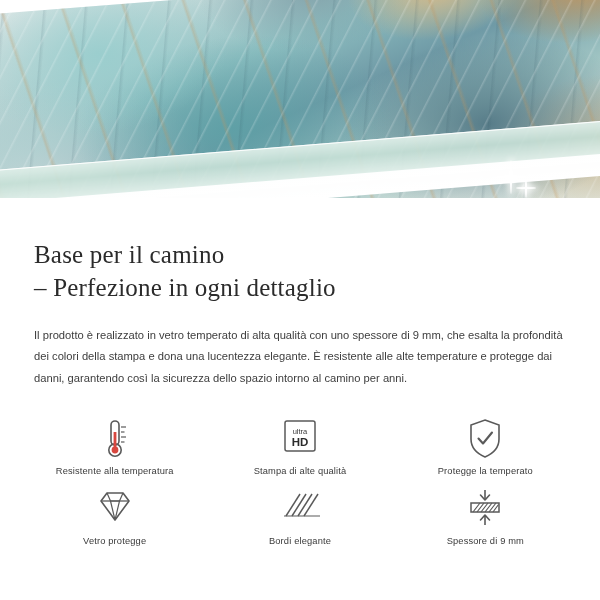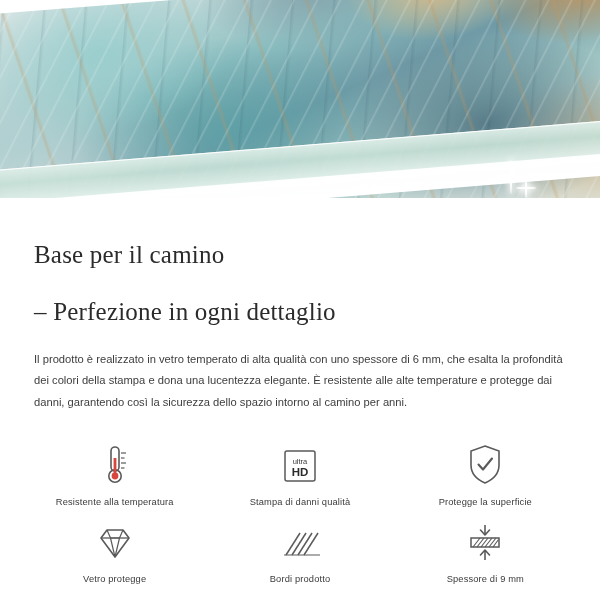--- a/index.html
+++ b/index.html
@@ -121,21 +121,21 @@
   }
   h1.title {
     margin: 0;
     font-family: "Liberation Serif", serif;
     font-weight: 400;
     font-size: 25px;
     line-height: 1.33;
     color: #2b2b2b;
     letter-spacing: 0.2px;
   }
-  h1.title .line2 { display: block; margin-top: 24px; }
+  h1.title .line2 { display: block; }
   p.body {
     margin: 20px 0 0 0;
     font-size: 11.2px;
     line-height: 1.95;
     color: #3d3d3d;
     max-width: 540px;
     text-align: left;
   }
 
   
@@ -148,25 +148,25 @@
   }
   .feature {
     display: flex;
     flex-direction: column;
     align-items: center;
     justify-content: flex-start;
   }
   .feature-icon {
     height: 48px;
     display: flex;
-    align-items: flex-end;
+    align-items: flex-start;
     justify-content: center;
   }
   .feature-label {
-    margin-top: 9px;
+    margin-top: 2px;
     font-size: 9.3px;
     color: #3a3a3a;
     text-align: right;
     letter-spacing: 0.15px;
   }
   svg { display: block; }
 </style>
 </head>
 <body>
 
@@ -180,21 +180,21 @@
     <div class="hero-white-bottom"></div>
     <div class="sparkle s1"></div>
     <div class="sparkle s2"></div>
   </div>
 
   <div class="content">
     <h1 class="title">
       <span>Base per il camino</span>
       <span class="line2">– Perfezione in ogni dettaglio</span>
     </h1>
-    <p class="body">Il prodotto è realizzato in vetro temperato di alta qualità con uno spessore di 6 mm, che esalta la profondità dei colori della stampa e dona una lucentezza elegante. È resistente alle alte temperature e protegge dai danni, garantendo così la sicurezza dello spazio intorno al camino per anni.</p>
+    <p class="body">Il prodotto è realizzato in vetro temperato di alta qualità con uno spessore di 9 mm, che esalta la profondità dei colori della stampa e dona una lucentezza elegante. È resistente alle alte temperature e protegge dai danni, garantendo così la sicurezza dello spazio intorno al camino per anni.</p>
   </div>
 
   <div class="features">
 
     <div class="feature">
       <div class="feature-icon">
         <svg width="36" height="46" viewBox="0 0 36 46">
           <rect x="14" y="5" width="8" height="24" rx="4" fill="none" stroke="#5a5a5a" stroke-width="1.6"></rect>
           <circle cx="18" cy="34" r="6.2" fill="none" stroke="#5a5a5a" stroke-width="1.6"></circle>
           <circle cx="18" cy="34" r="3.4" fill="#d8473f"></circle>
@@ -209,31 +209,31 @@
     </div>
 
     <div class="feature">
       <div class="feature-icon">
         <svg width="44" height="42" viewBox="0 0 44 42">
           <rect x="7" y="5" width="30" height="30" rx="2" fill="none" stroke="#5a5a5a" stroke-width="1.5"></rect>
           <text x="22" y="17.5" text-anchor="middle" font-family="Liberation Sans, sans-serif" font-size="7.5" fill="#3a3a3a">ultra</text>
           <text x="22" y="29.5" text-anchor="middle" font-family="Liberation Sans, sans-serif" font-size="11.5" font-weight="bold" fill="#2b2b2b">HD</text>
         </svg>
       </div>
-      <div class="feature-label">Stampa di danni qualità</div>
+      <div class="feature-label">Stampa di alte qualità</div>
     </div>
 
     <div class="feature">
       <div class="feature-icon">
         <svg width="42" height="46" viewBox="0 0 42 46">
           <path d="M21 4 L35 9 L35 23 C35 32 28 38 21 41 C14 38 7 32 7 23 L7 9 Z" fill="none" stroke="#5a5a5a" stroke-width="1.6"></path>
           <path d="M14.5 22.5 L19 27.5 L28 16.5" fill="none" stroke="#5a5a5a" stroke-width="2.1" stroke-linecap="round" stroke-linejoin="round"></path>
         </svg>
       </div>
-      <div class="feature-label">Protegge la superficie</div>
+      <div class="feature-label">Protegge la temperato</div>
     </div>
 
     <div class="feature">
       <div class="feature-icon">
         <svg width="46" height="42" viewBox="0 0 46 42">
           <path d="M9 15 L15 7 L31 7 L37 15 L23 34 Z" fill="none" stroke="#5a5a5a" stroke-width="1.6" stroke-linejoin="round"></path>
           <path d="M9 15 L37 15" stroke="#5a5a5a" stroke-width="1.3"></path>
           <path d="M15 7 L18.5 15 L23 34" stroke="#5a5a5a" stroke-width="1.2" fill="none"></path>
           <path d="M31 7 L27.5 15 L23 34" stroke="#5a5a5a" stroke-width="1.2" fill="none"></path>
           <path d="M18.5 15 L27.5 15" stroke="#5a5a5a" stroke-width="1.1"></path>
@@ -245,21 +245,21 @@
     <div class="feature">
       <div class="feature-icon">
         <svg width="48" height="40" viewBox="0 0 48 40">
           <path d="M10 30 L24 8" stroke="#5a5a5a" stroke-width="1.5"></path>
           <path d="M16 30 L30 8" stroke="#5a5a5a" stroke-width="1.5"></path>
           <path d="M22 30 L36 8" stroke="#5a5a5a" stroke-width="1.5"></path>
           <path d="M28 30 L42 8" stroke="#5a5a5a" stroke-width="1.5"></path>
           <path d="M8 30 L44 30" stroke="#5a5a5a" stroke-width="1.2"></path>
         </svg>
       </div>
-      <div class="feature-label">Bordi prodotto</div>
+      <div class="feature-label">Bordi elegante</div>
     </div>
 
     <div class="feature">
       <div class="feature-icon">
         <svg width="44" height="44" viewBox="0 0 44 44">
           <path d="M22 4 L22 13" stroke="#5a5a5a" stroke-width="1.6"></path>
           <path d="M17.5 9 L22 14 L26.5 9" fill="none" stroke="#5a5a5a" stroke-width="1.6" stroke-linecap="round" stroke-linejoin="round"></path>
           <rect x="8" y="17" width="28" height="9" fill="none" stroke="#5a5a5a" stroke-width="1.5"></rect>
           <path d="M10 26 L17 17 M14 26 L21 17 M18 26 L25 17 M22 26 L29 17 M26 26 L33 17 M30 26 L35.5 18.5" stroke="#5a5a5a" stroke-width="1.1"></path>
           <path d="M22 39 L22 30" stroke="#5a5a5a" stroke-width="1.6"></path>

